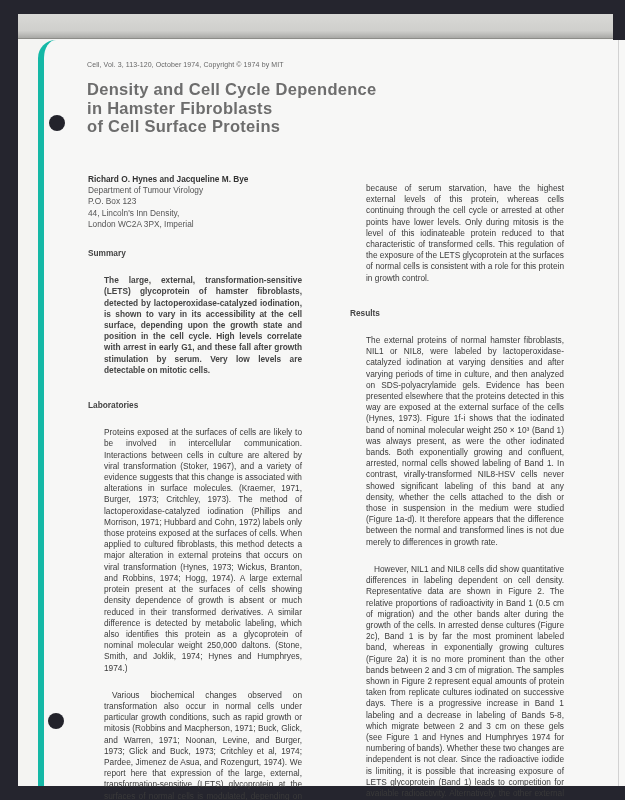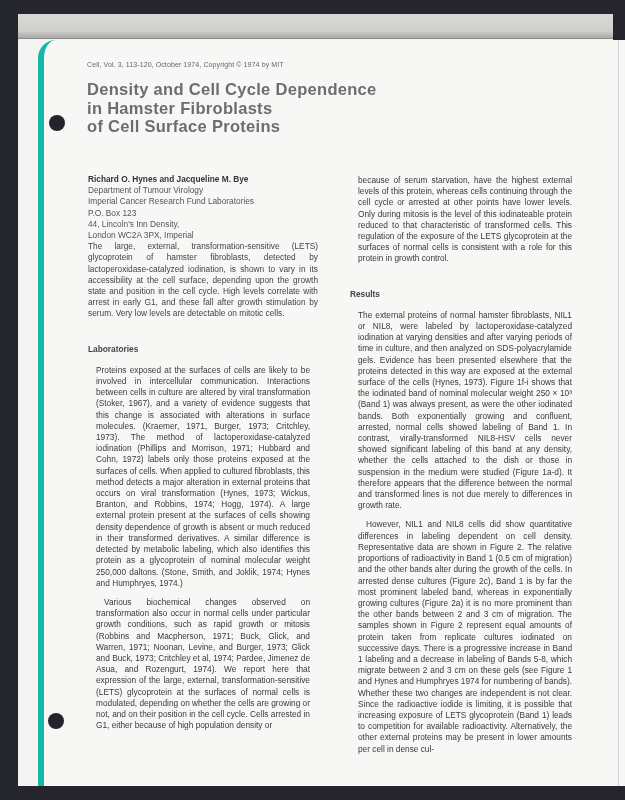--- a/index.html
+++ b/index.html
@@ -49,22 +49,22 @@
     .col {
       position: absolute; font-size: 8.3px; color: #3a3a3a; line-height: 11.2px;
       text-align: justify;
     }
     .col.left { left: 44px; top: 134px; width: 230px; }
     .col.right { left: 306px; top: 127px; width: 230px; }
     .authors { font-weight: bold; color: #333; }
     .affil { color: #555; text-align: left; }
     .head { font-weight: bold; color: #444; margin-top: 24px; margin-bottom: 10px; }
     .subhead { font-weight: bold; color: #444; margin-top: 9px; }
-    .summary { font-weight: normal; color: #444; margin: 0; }
-    p { margin: 8px; }
+    .summary { font-weight: bold; color: #444; margin: 16px; }
+    p { margin: 16px; }
     .indent { text-indent: 8px; }
   </style>
 </head>
 <body>
 
 <div class="paper">
   <div class="top-band"></div>
   <div class="page">
     <div class="right-lines"></div>
 
@@ -73,25 +73,25 @@
     <div class="title">
       <div>Density and Cell Cycle Dependence</div>
       <div>in Hamster Fibroblasts</div>
       <div>of Cell Surface Proteins</div>
     </div>
 
     <div class="col left">
       <div class="authors">Richard O. Hynes and Jacqueline M. Bye</div>
       <div class="affil">
         <div>Department of Tumour Virology</div>
-        <div>Imperial Cancer Research Fund Laboratories</div>
         <div>P.O. Box 123</div>
         <div>44, Lincoln's Inn Density,</div>
         <div>London WC2A 3PX, Imperial</div>
       </div>
+      <div class="head" style="margin-top:18px">Summary</div>
       <p class="summary">The large, external, transformation-sensitive (LETS) glycoprotein of hamster fibroblasts, detected by lactoperoxidase-catalyzed iodination, is shown to vary in its accessibility at the cell surface, depending upon the growth state and position in the cell cycle. High levels correlate with arrest in early G1, and these fall after growth stimulation by serum. Very low levels are detectable on mitotic cells.</p>
       <div class="head">Laboratories</div>
       <p>Proteins exposed at the surfaces of cells are likely to be involved in intercellular communication. Interactions between cells in culture are altered by viral transformation (Stoker, 1967), and a variety of evidence suggests that this change is associated with alterations in surface molecules. (Kraemer, 1971, Burger, 1973; Critchley, 1973). The method of lactoperoxidase-catalyzed iodination (Phillips and Morrison, 1971; Hubbard and Cohn, 1972) labels only those proteins exposed at the surfaces of cells. When applied to cultured fibroblasts, this method detects a major alteration in external proteins that occurs on viral transformation (Hynes, 1973; Wickus, Branton, and Robbins, 1974; Hogg, 1974). A large external protein present at the surfaces of cells showing density dependence of growth is absent or much reduced in their transformed derivatives. A similar difference is detected by metabolic labeling, which also identifies this protein as a glycoprotein of nominal molecular weight 250,000 daltons. (Stone, Smith, and Joklik, 1974; Hynes and Humphryes, 1974.)</p>
       <p class="indent">Various biochemical changes observed on transformation also occur in normal cells under particular growth conditions, such as rapid growth or mitosis (Robbins and Macpherson, 1971; Buck, Glick, and Warren, 1971; Noonan, Levine, and Burger, 1973; Glick and Buck, 1973; Critchley et al, 1974; Pardee, Jimenez de Asua, and Rozengurt, 1974). We report here that expression of the large, external, transformation-sensitive (LETS) glycoprotein at the surfaces of normal cells is modulated, depending on whether the cells are growing or not, and on their position in the cell cycle. Cells arrested in G1, either because of high population density or</p>
     </div>
 
     <div class="col right">
       <p>because of serum starvation, have the highest external levels of this protein, whereas cells continuing through the cell cycle or arrested at other points have lower levels. Only during mitosis is the level of this iodinateable protein reduced to that characteristic of transformed cells. This regulation of the exposure of the LETS glycoprotein at the surfaces of normal cells is consistent with a role for this protein in growth control.</p>
       <div class="head">Results</div>
       <p>The external proteins of normal hamster fibroblasts, NIL1 or NIL8, were labeled by lactoperoxidase-catalyzed iodination at varying densities and after varying periods of time in culture, and then analyzed on SDS-polyacrylamide gels. Evidence has been presented elsewhere that the proteins detected in this way are exposed at the external surface of the cells (Hynes, 1973). Figure 1f-i shows that the iodinated band of nominal molecular weight 250 × 10³ (Band 1) was always present, as were the other iodinated bands. Both exponentially growing and confluent, arrested, normal cells showed labeling of Band 1. In contrast, virally-transformed NIL8-HSV cells never showed significant labeling of this band at any density, whether the cells attached to the dish or those in suspension in the medium were studied (Figure 1a-d). It therefore appears that the difference between the normal and transformed lines is not due merely to differences in growth rate.</p>

